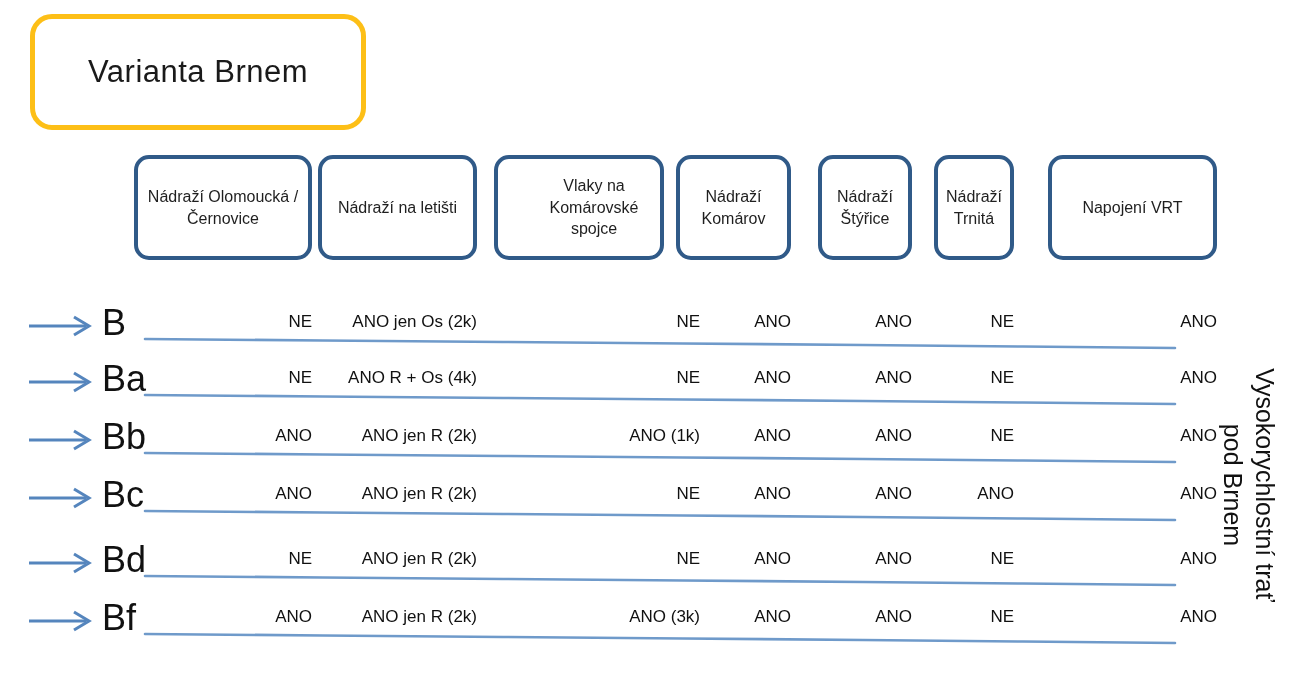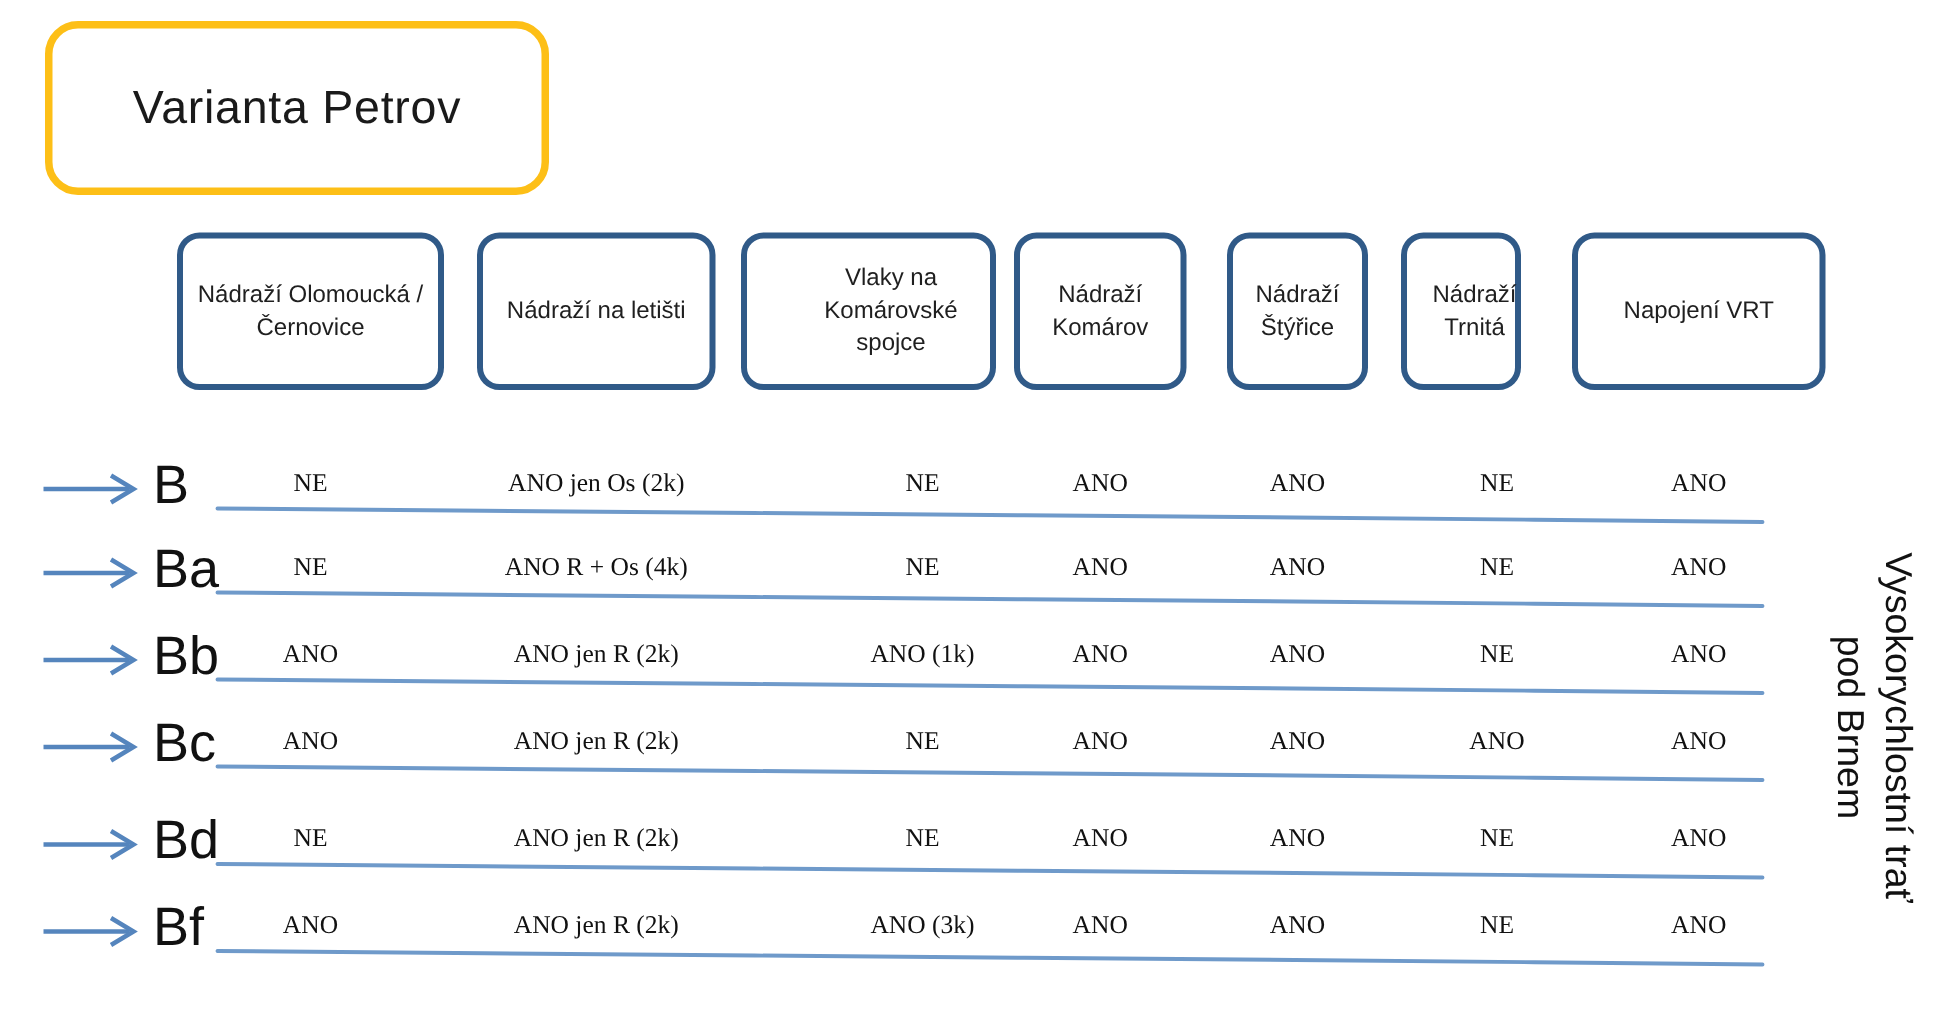--- a/index.html
+++ b/index.html
@@ -22,60 +22,60 @@
   
   .header-box{
     position:absolute;top:155px;height:105px;
     border:4px solid #305A88;border-radius:15px;
     display:flex;align-items:center;justify-content:center;
     text-align:center;box-sizing:border-box;background:#ffffff;
     padding:0 6px;
   }
   .header-box span{font-size:16px;line-height:1.35;color:#1f1f1f;}
   
-  .cx0{left:118px;width:178px;}
+  .cx0{left:134px;width:178px;}
   .cx1{left:318px;width:159px;}
   .cx2{left:494px;width:170px;padding-left:36px;}
   .cx3{left:676px;width:115px;text-align:center;}
   .cx4{left:818px;width:94px;}
-  .cx5{left:934px;width:80px;padding-left:24px;}
+  .cx5{left:934px;width:80px;}
   .cx6{left:1048px;width:169px;}
   
   .row{position:absolute;left:0;width:1300px;height:56px;}
   .row-b {top:300px;}
   .row-ba{top:356px;}
   .row-bb{top:414px;}
   .row-bc{top:472px;}
   .row-bd{top:537px;}
   .row-bf{top:595px;}
   .row .arrow{position:absolute;left:28px;top:14px;}
   .row .row-label{
     position:absolute;left:102px;top:2px;
     font-size:36px;color:#111;
   }
   .row .cell{
-    position:absolute;top:12px;text-align:center;
-    font-size:17px;color:#111;font-family:Liberation Serif, serif;
+    position:absolute;top:12px;text-align:right;
+    font-size:17px;color:#111;
   }
   .row .row-line{position:absolute;left:143px;top:36px;}
   
   .side-label{
     position:absolute;left:1113px;top:453px;width:272px;height:64px;
     transform:rotate(90deg);
     text-align:center;font-size:25px;line-height:1.28;color:#111;
     white-space:nowrap;
   }
 </style>
 </head>
 <body>
 
 <div class="canvas">
 
   <div class="title-box">
-    <span>Varianta Petrov</span>
+    <span>Varianta Brnem</span>
   </div>
 
   <div class="header-box cx0">
     <span>Nádraží Olomoucká / Černovice</span>
   </div>
   <div class="header-box cx1">
     <span>Nádraží na letišti</span>
   </div>
   <div class="header-box cx2">
     <span>Vlaky na Komárovské spojce</span>

